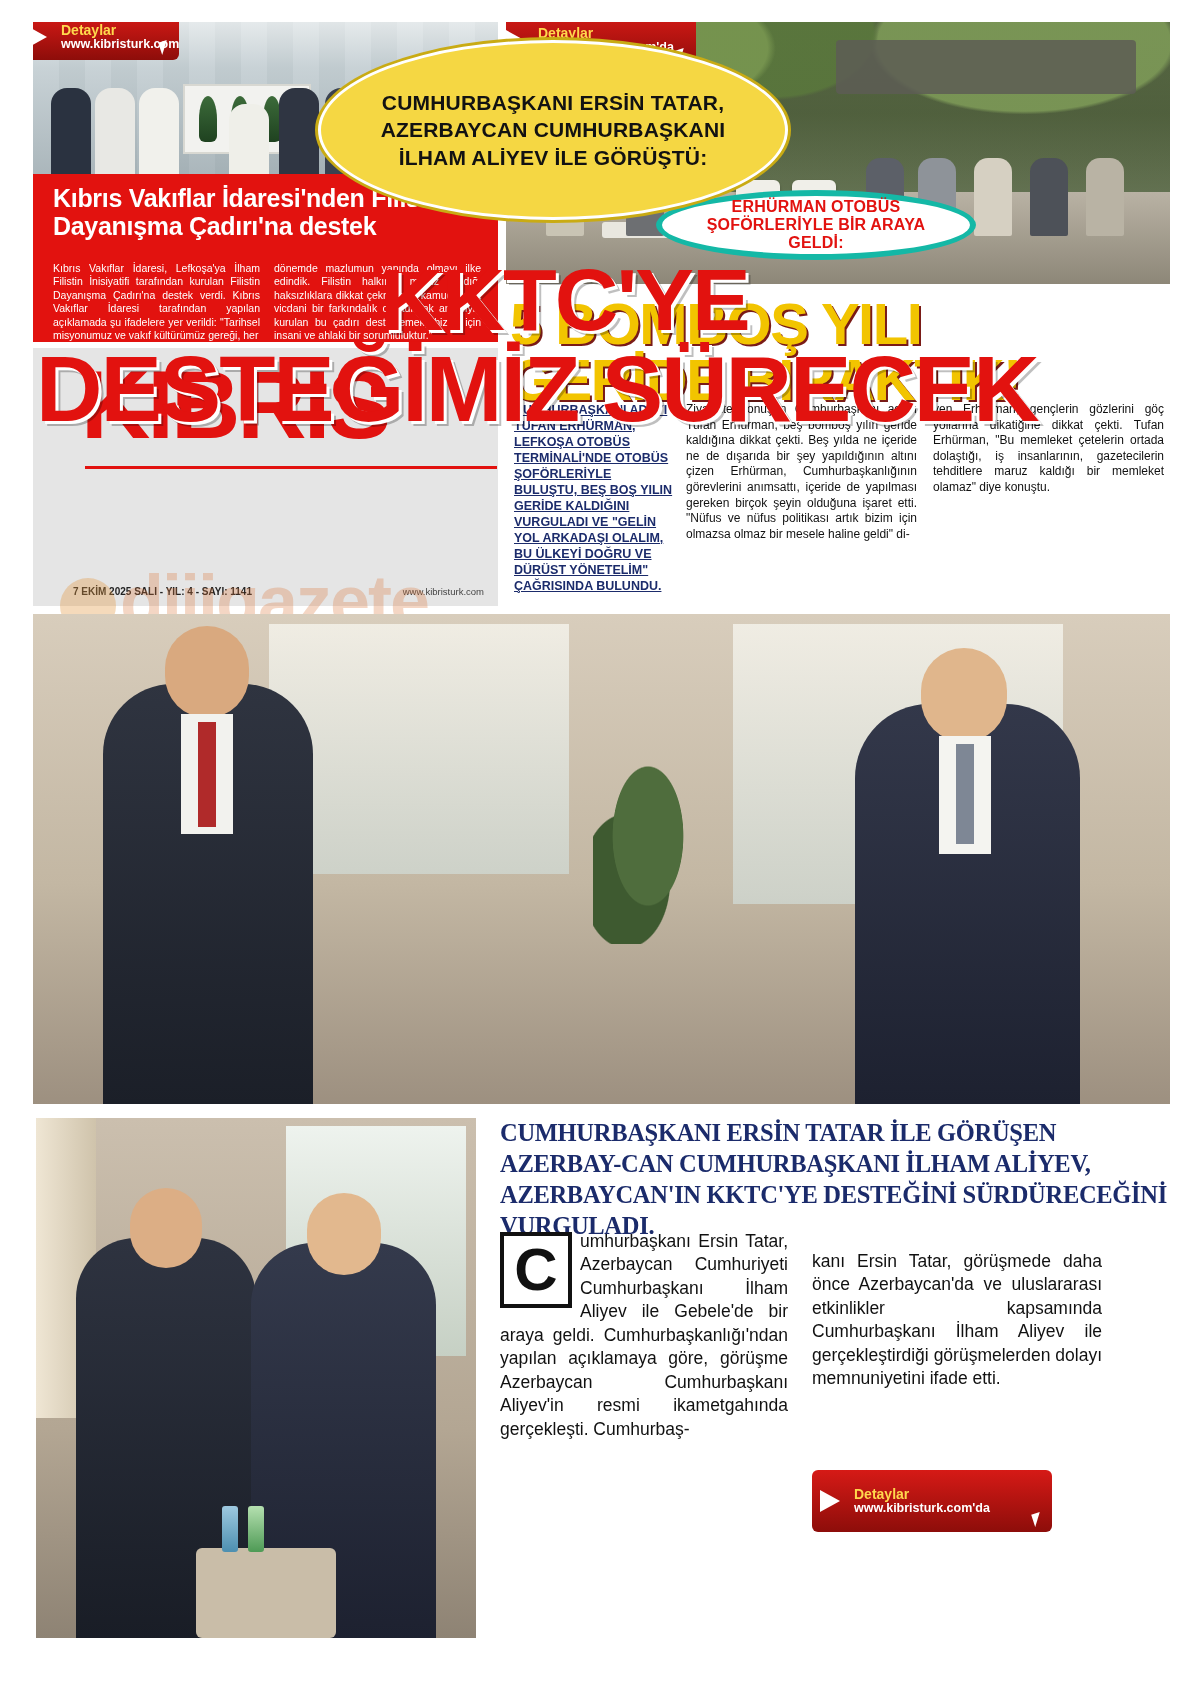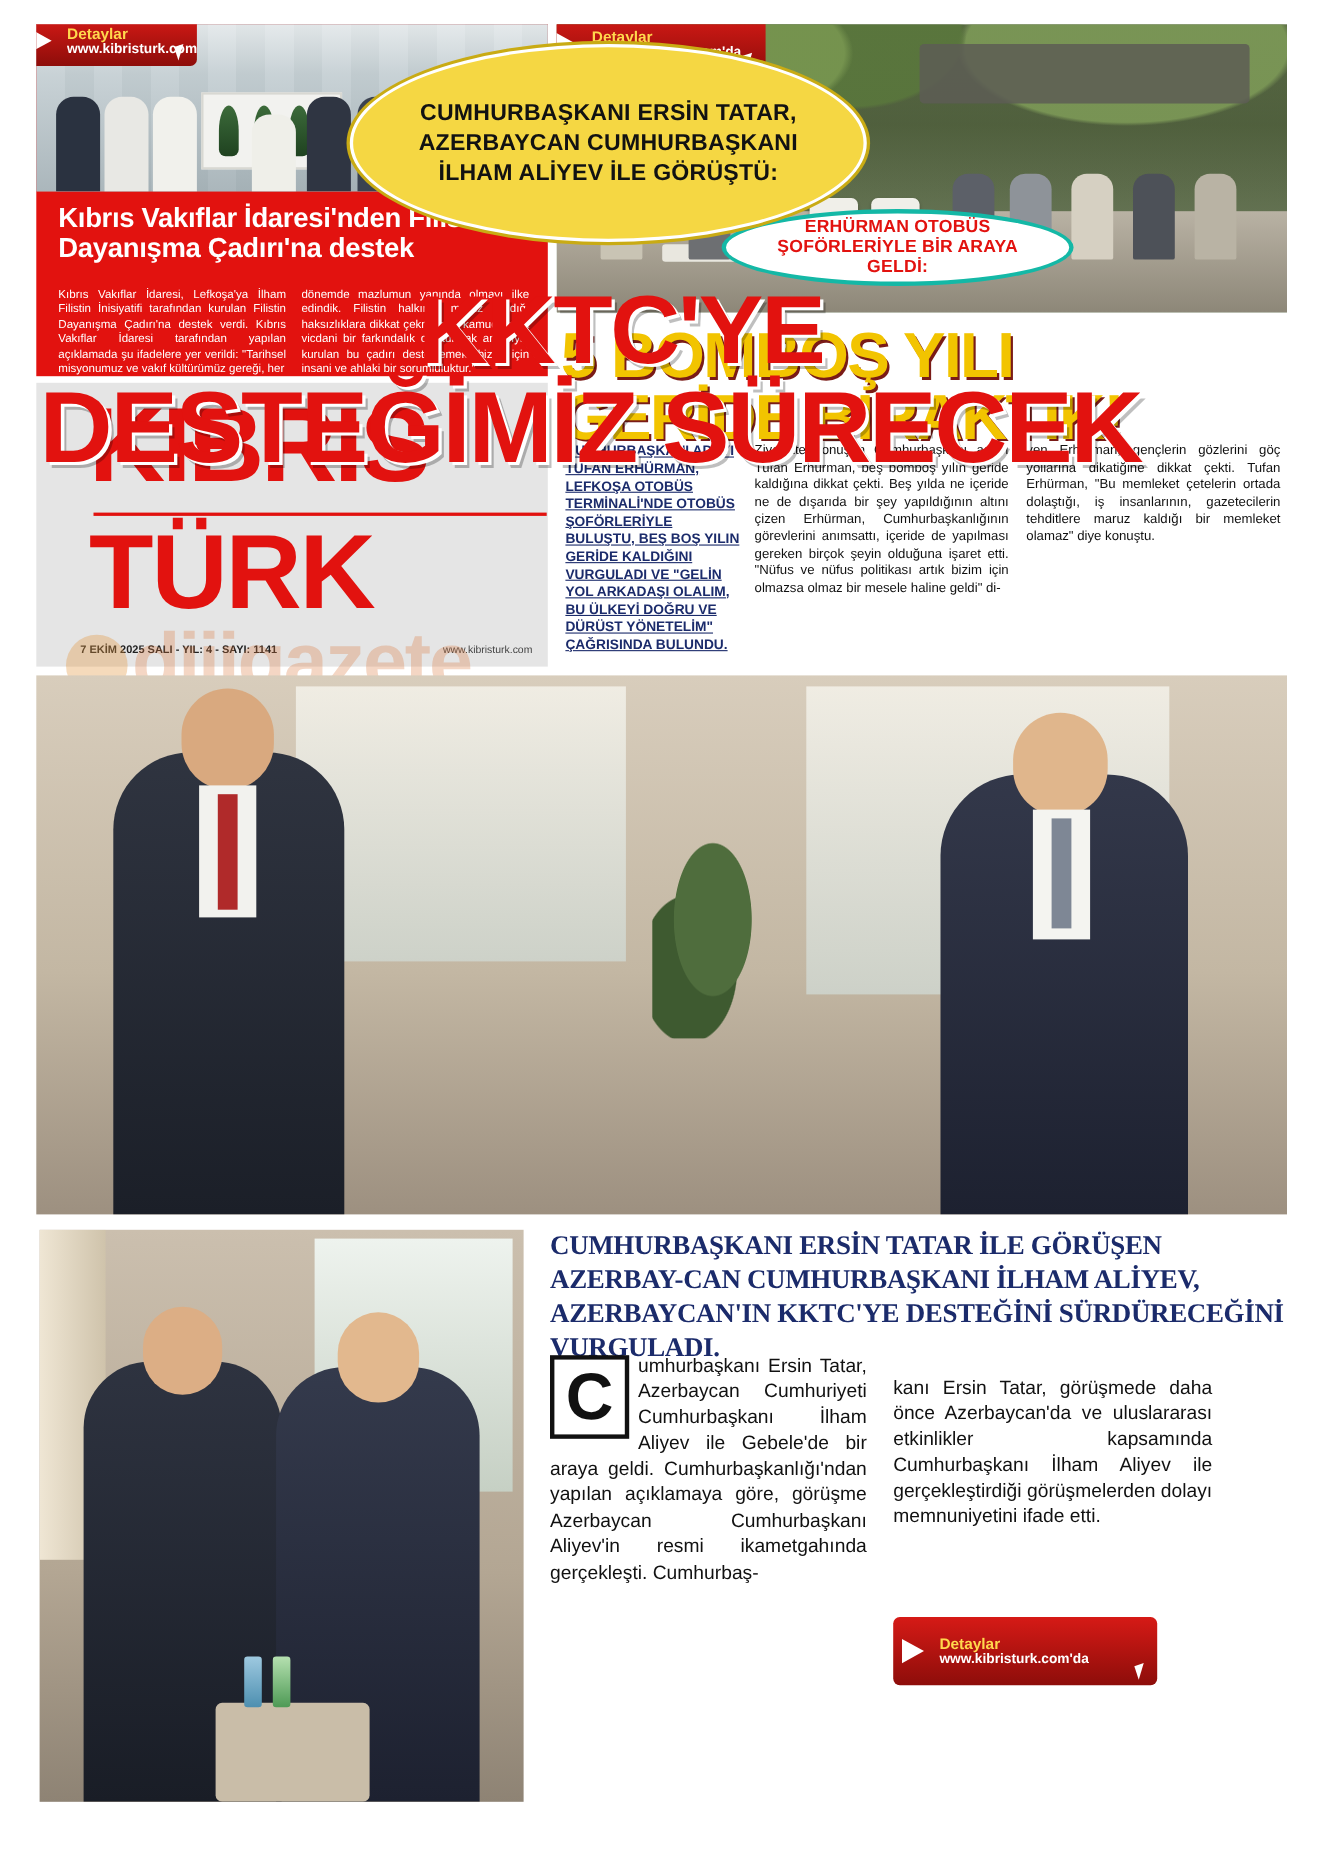--- a/index.html
+++ b/index.html
@@ -112,21 +112,21 @@
   }
   .tr-photo .table {
     position: absolute; left: 96px; bottom: 46px; width: 120px; height: 16px;
     background: #e9e7df; border-radius: 3px;
   }
   .tr-photo .pers {
     position: absolute; bottom: 48px; width: 38px; height: 78px; border-radius: 14px 14px 2px 2px;
   }
   .tr-kicker {
     position: absolute; left: 150px; top: 168px; width: 320px; height: 70px;
-    background: #fff; border: 4px solid #14b8a6; border-radius: 50%;
+    background: #fff; border: 6px solid #14b8a6; border-radius: 50%;
     display: flex; align-items: center; justify-content: center; text-align: center;
     color: #e2120f; font-weight: 700; font-size: 16px; line-height: 1.12; letter-spacing: .2px;
     padding: 0 18px;
   }
   .tr-head {
     position: absolute; left: 4px; top: 258px; width: 656px;
     color: #f2c400; font-weight: 700; font-size: 58px; line-height: .96;
     letter-spacing: -1.5px; text-shadow: 2px 2px 0 #7a1b17; margin-top: 16px;
   }
   .tr-sub {
@@ -326,21 +326,20 @@
         <div class="t1">Detaylar</div>
         <div class="t2">www.kibristurk.com'da</div>
       </div>
       <div class="cursor"></div>
     </div>
   </div>
 
   <div class="masthead">
     <div class="kib">KIBRIS</div>
     <div class="rule"></div>
-    <div class="turk">TÜRK</div>
     <div class="date">7 EKİM 2025 SALI - YIL: 4 - SAYI: 1141</div>
     <div class="site">www.kibristurk.com</div>
   </div>
 
   <div class="tr-block">
     <div class="tr-photo">
       <div class="foliage"></div>
       <div class="canopy"></div>
       <div class="floor"></div>
       <div class="table"></div>

